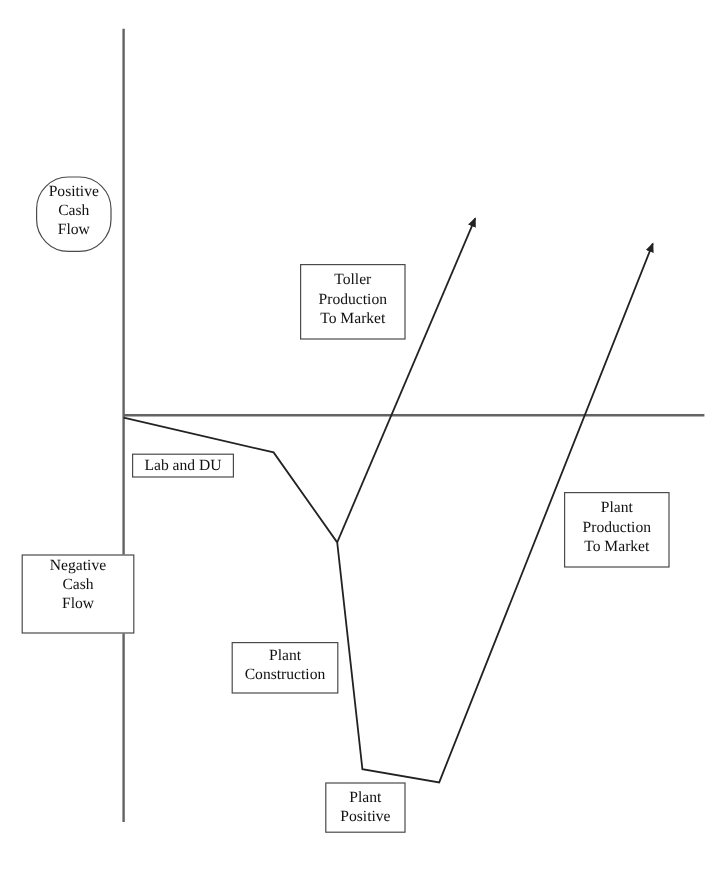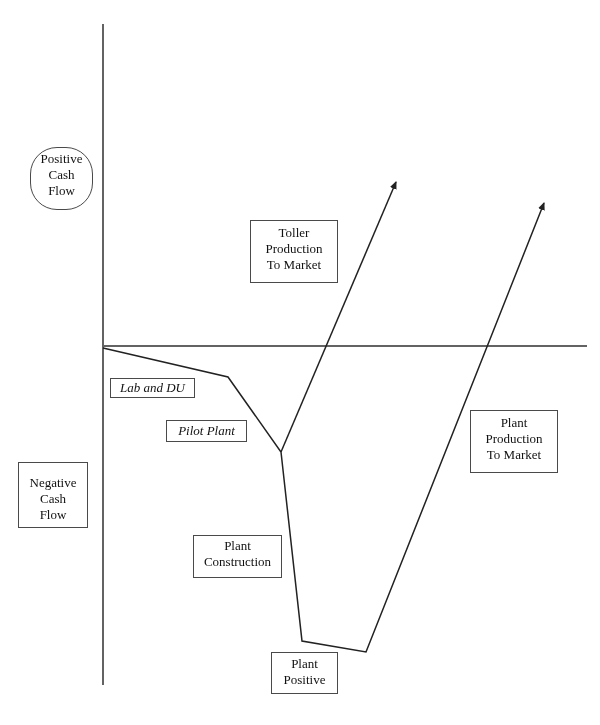--- a/index.html
+++ b/index.html
@@ -29,24 +29,23 @@
     border: 1.5px solid #4a4a4a;
     color: #111111;
     font-size: 13px;
     line-height: 16px;
     text-align: center;
   }
   .label-box.single {
     display: flex;
     align-items: center;
     justify-content: center;
-    font-style: italic;
   }
   .box-positive     { left: 30px;  top: 147px; width: 63px; height: 63px; padding-top: 3px; border-radius: 27px; }
-  .box-negative     { left: 18px;  top: 462px; width: 70px; height: 66px; padding-top: 12px; }
+  .box-negative     { left: 18px;  top: 462px; width: 94px; height: 66px; padding-top: 0; }
   .box-toller       { left: 250px; top: 210px; width: 88px; height: 63px; padding-top: 4px; margin-top: 10px; }
   .box-lab          { left: 110px; top: 378px; width: 85px; height: 20px; }
   .box-pilot        { left: 166px; top: 420px; width: 81px; height: 22px; }
   .box-construction { left: 193px; top: 535px; width: 89px; height: 43px; padding-top: 2px; }
   .box-production   { left: 470px; top: 410px; width: 88px; height: 63px; padding-top: 4px; }
   .box-startup      { left: 271px; top: 652px; width: 67px; height: 42px; padding-top: 3px; }
 </style>
 </head>
 <body>
 
@@ -83,23 +82,20 @@
   <div class="label-box box-toller">
     <div>Toller</div>
     <div>Production</div>
     <div>To Market</div>
   </div>
 
   <div class="label-box box-lab single">
     <div>Lab and DU</div>
   </div>
 
-  <div class="label-box box-pilot single">
-    <div>Pilot Plant</div>
-  </div>
 
   <div class="label-box box-construction">
     <div>Plant</div>
     <div>Construction</div>
   </div>
 
   <div class="label-box box-production">
     <div>Plant</div>
     <div>Production</div>
     <div>To Market</div>

